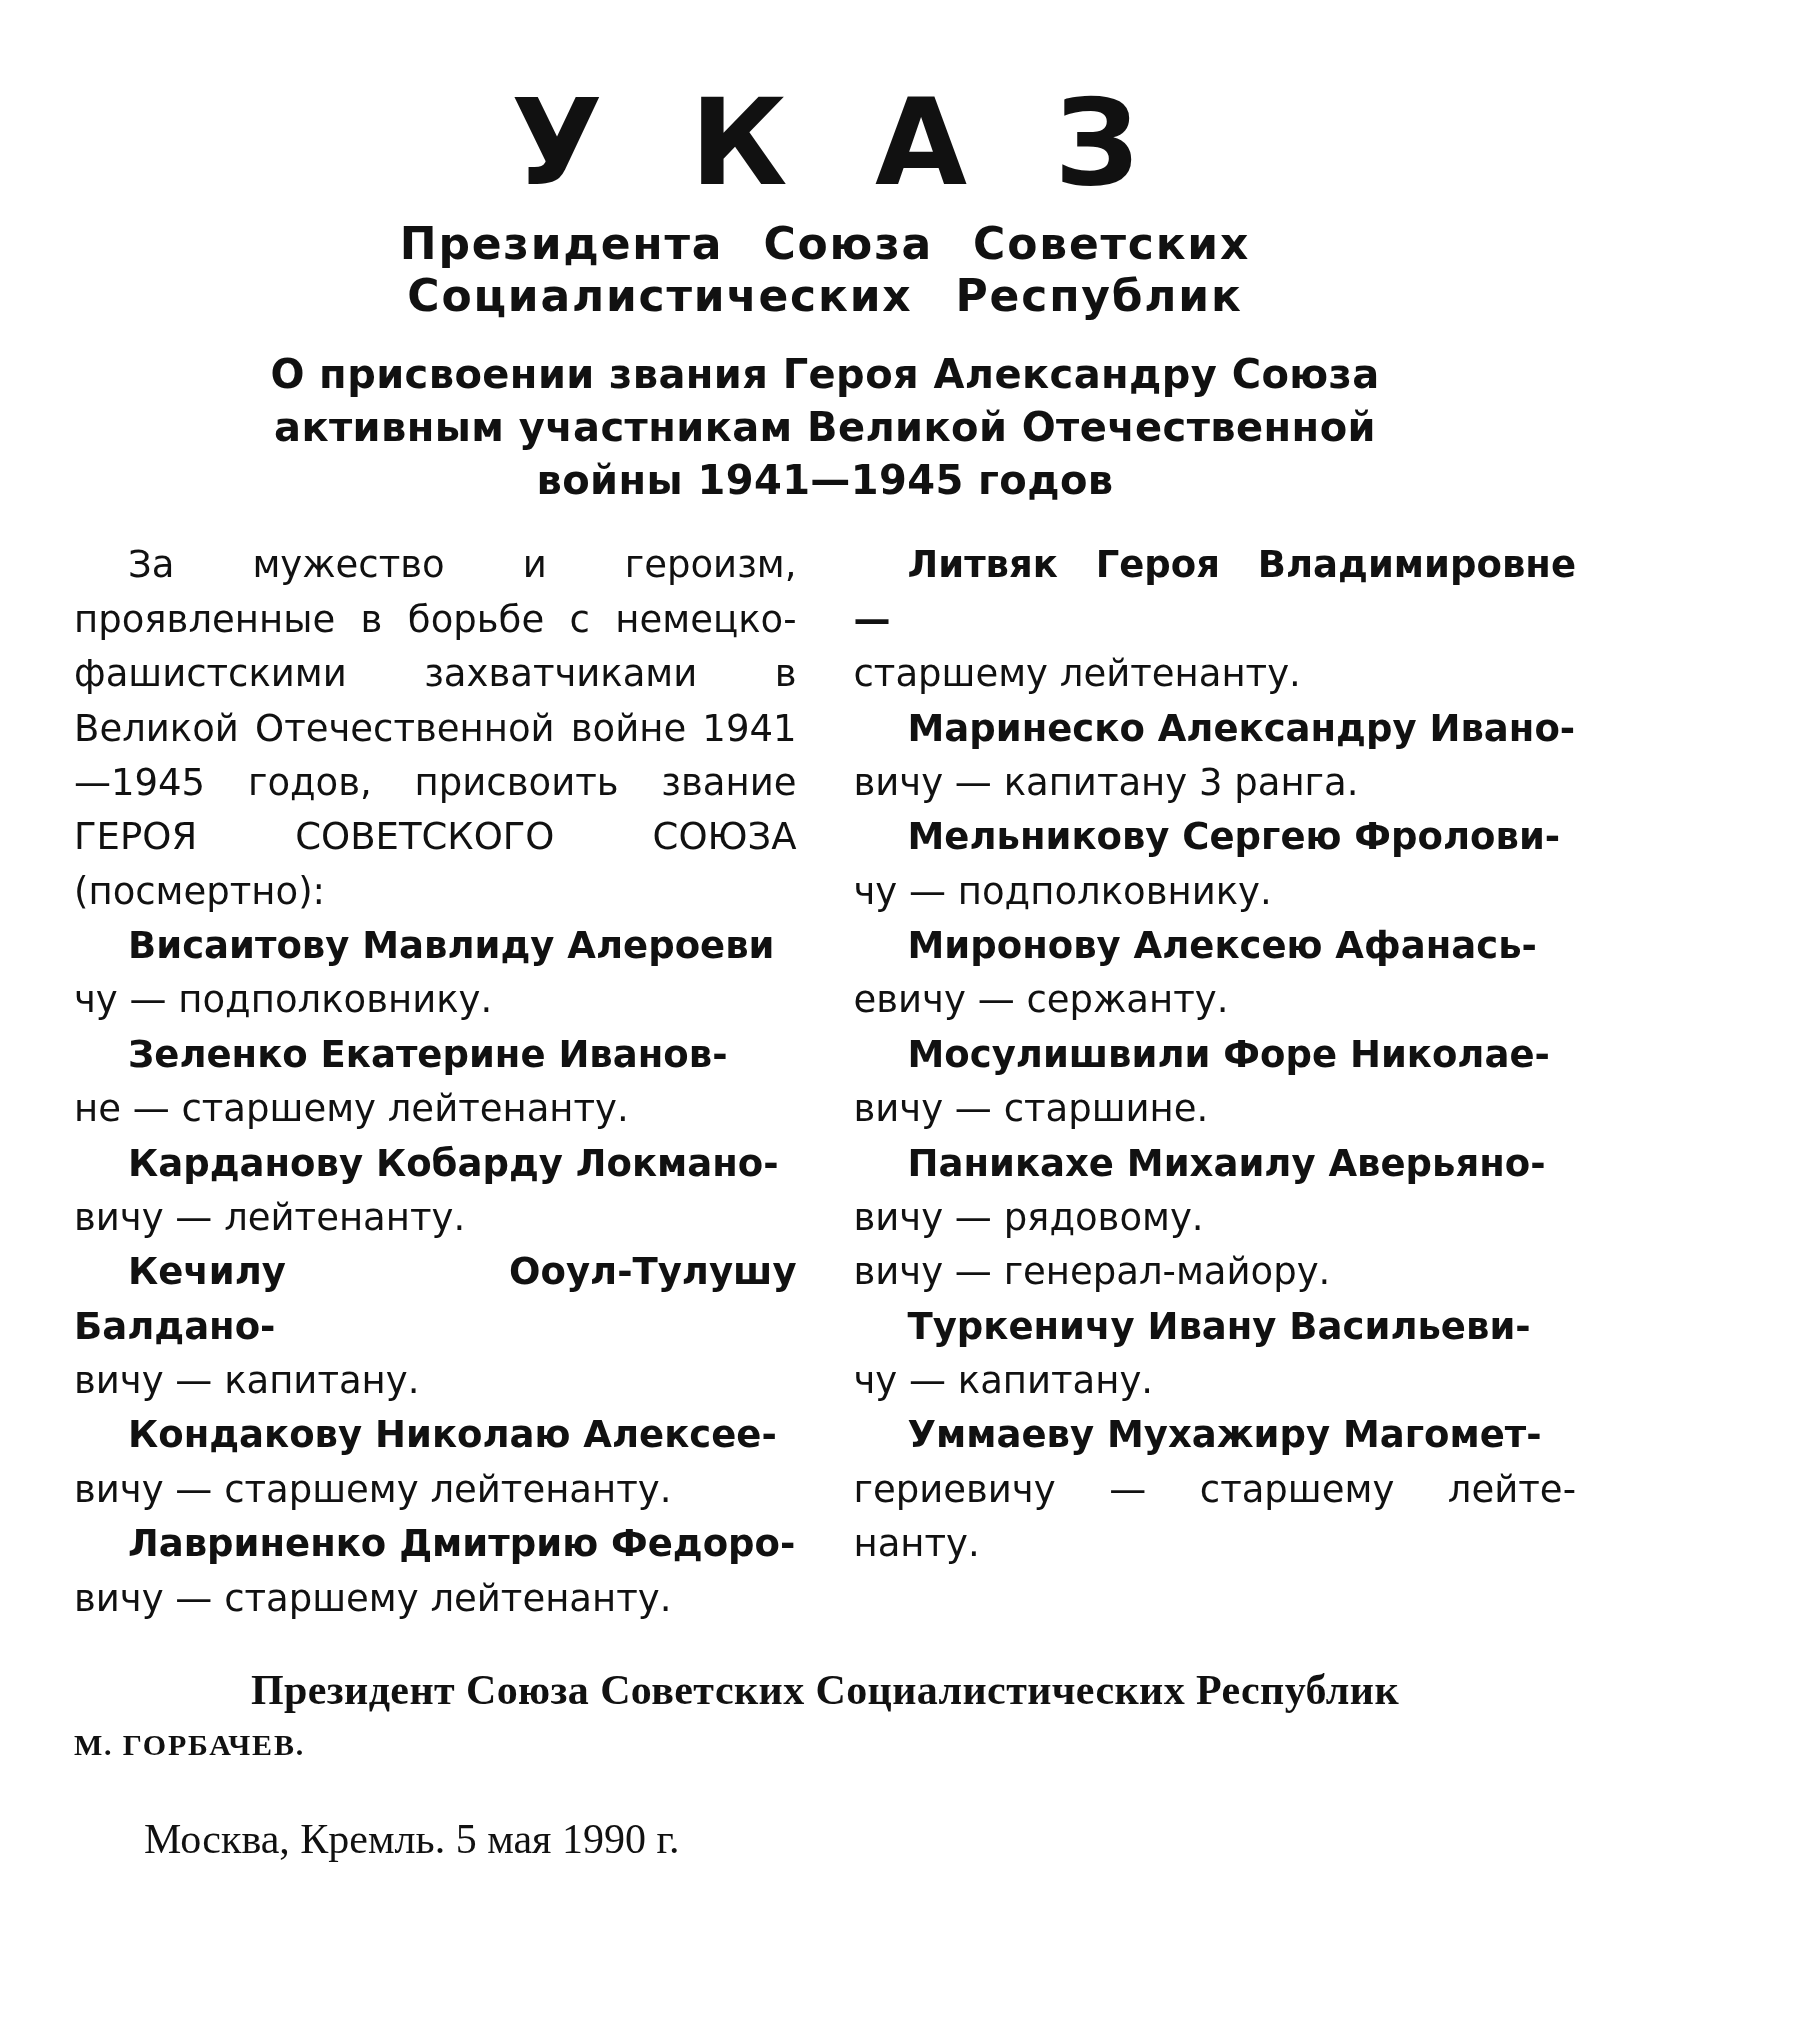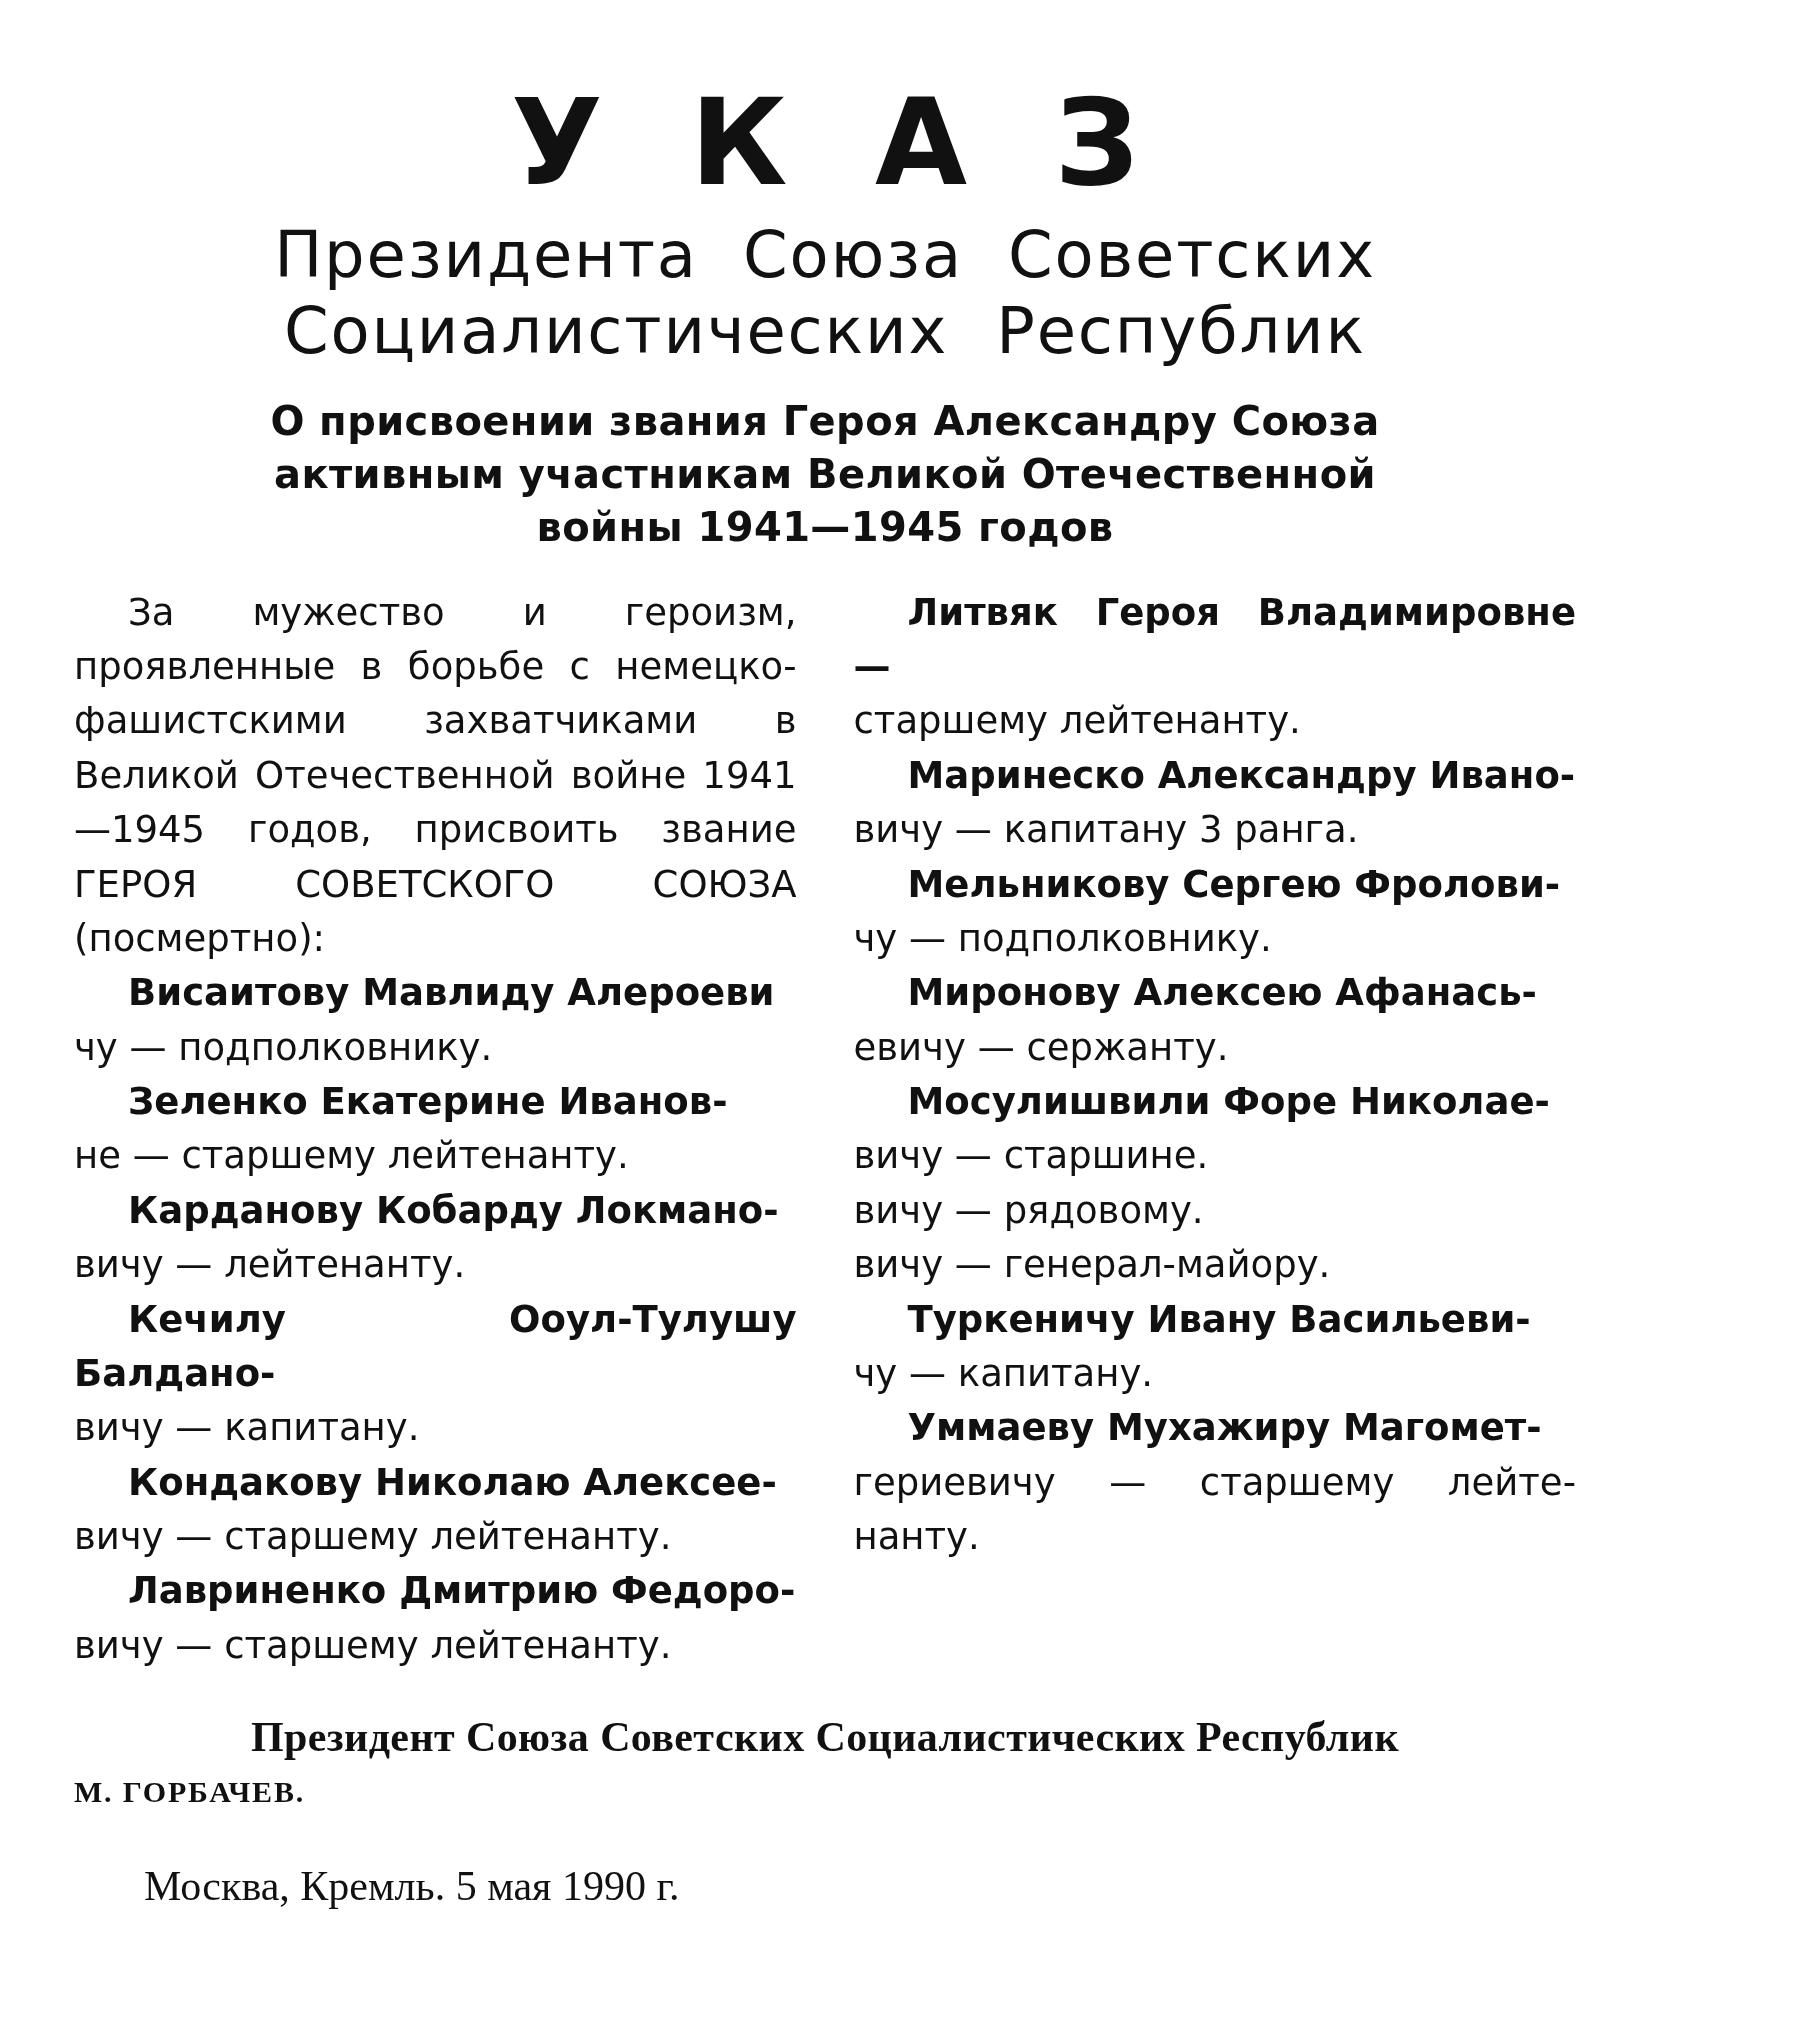--- a/index.html
+++ b/index.html
@@ -29,22 +29,22 @@
   .decree-word {
     font-family: "DejaVu Sans", sans-serif;
     font-weight: bold;
     font-size: 119px;
     letter-spacing: 23px;
     line-height: 1.05;
     text-indent: 23px;
   }
   .issuer {
     font-family: "DejaVu Sans", sans-serif;
-    font-weight: normal;
-    font-size: 64px;
+    font-weight: bold;
+    font-size: 44px;
     line-height: 1.18;
     letter-spacing: 1.8px;
     margin-top: 12.3px;
     padding: 0 79px;
   }
   .issuer .line1 {
     word-spacing: 23px;
   }
   .issuer .line2 {
     word-spacing: 26px;
@@ -160,20 +160,21 @@
 
       <p><span class="name">Мельникову Сергею Фролови-</span></p>
       <p class="noindent">чу — подполковнику.</p>
 
       <p><span class="name">Миронову Алексею Афанась-</span></p>
       <p class="noindent">евичу — сержанту.</p>
 
       <p><span class="name">Мосулишвили Форе Николае-</span></p>
       <p class="noindent">вичу — старшине.</p>
 
+      <p><span class="name">Паникахе Михаилу Аверьяно-</span></p>
       <p class="noindent">вичу — рядовому.</p>
 
       <p class="noindent">вичу — генерал-майору.</p>
 
       <p><span class="name">Туркеничу Ивану Васильеви-</span></p>
       <p class="noindent">чу — капитану.</p>
 
       <p><span class="name">Уммаеву Мухажиру Магомет-</span></p>
       <p class="noindent">гериевичу — старшему лейте-нанту.</p>
     </div>

